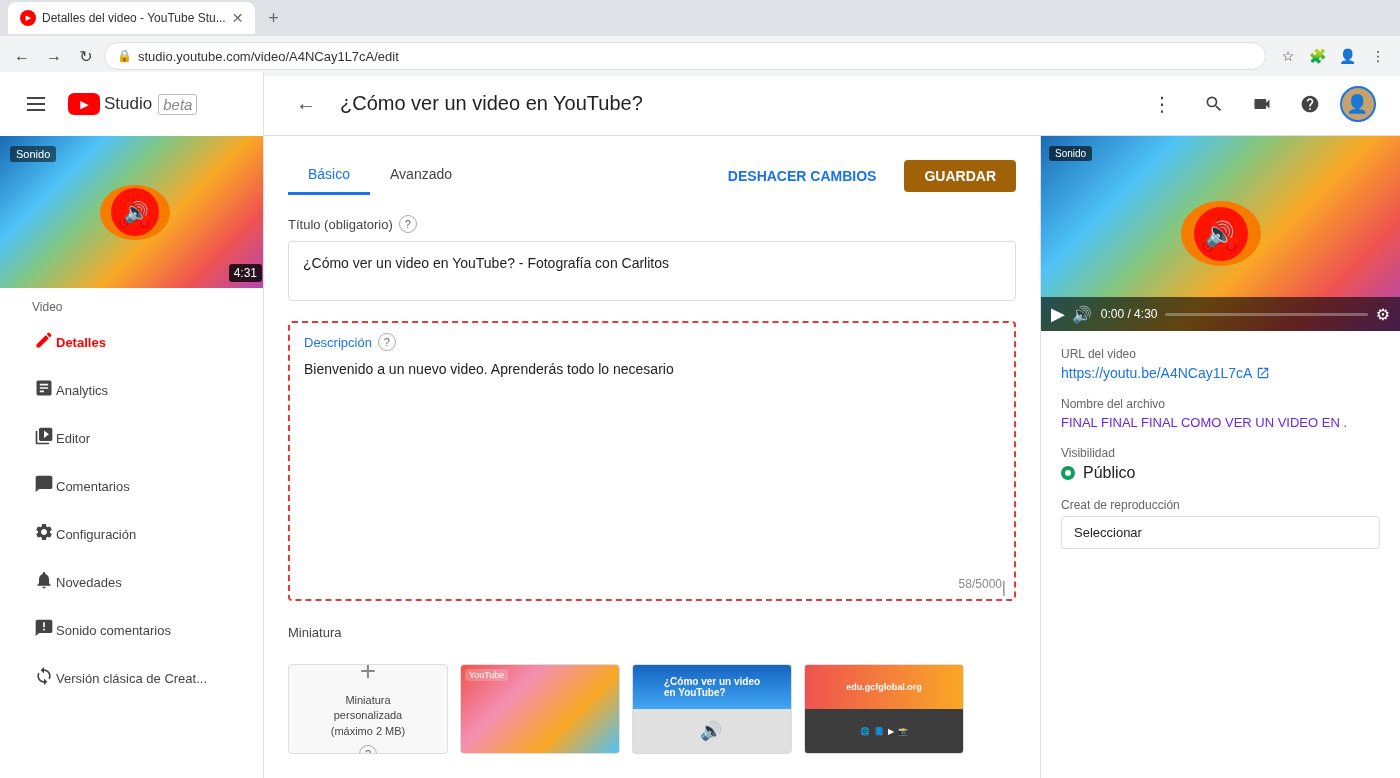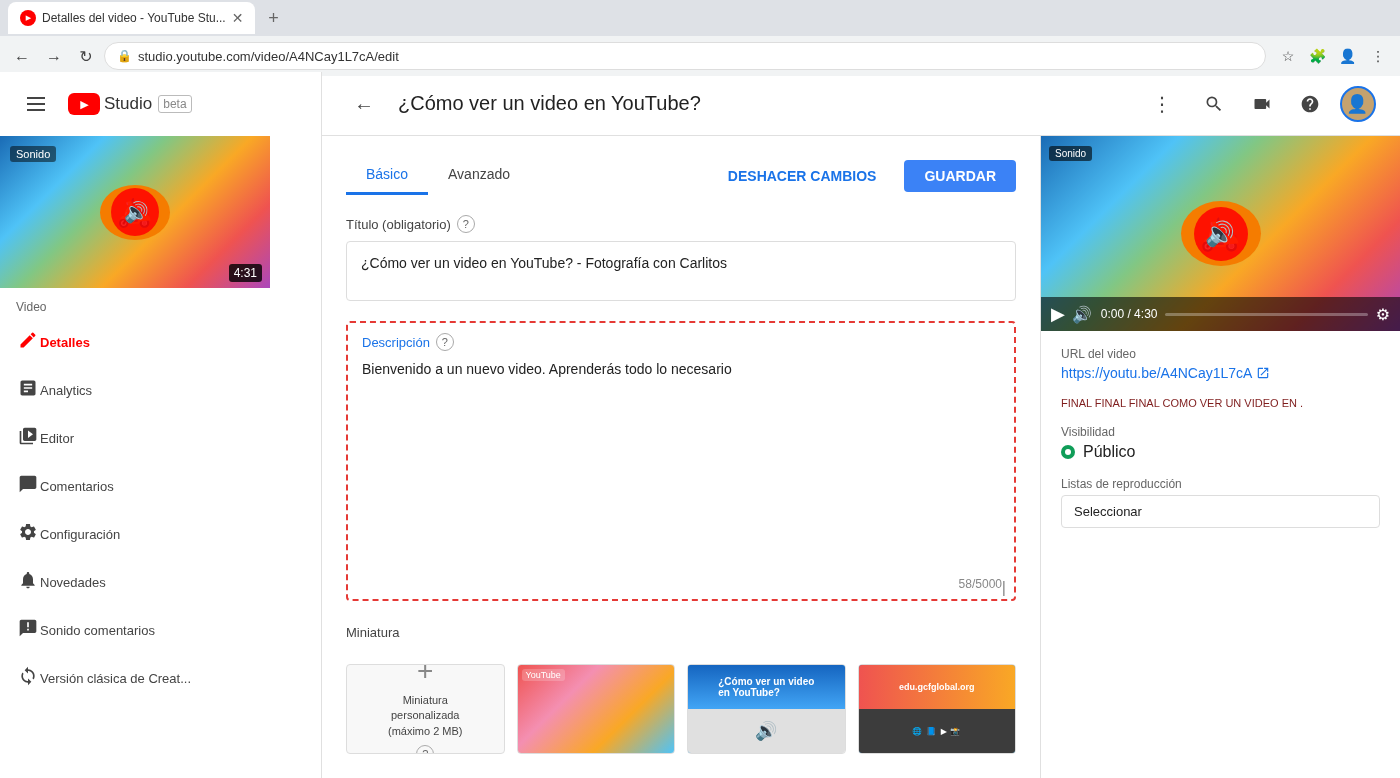--- a/index.html
+++ b/index.html
@@ -81,21 +81,21 @@
     .nav-extra-btn { width: 28px; height: 28px; border-radius: 50%; border: none; background: none; cursor: pointer; color: #444; font-size: 14px; display:flex;align-items:center;justify-content:center; }
 
     
     .app-container {
       display: flex;
       height: calc(778px - 72px);
     }
 
     
     .sidebar {
-      width: 322px;
+      width: 264px;
       background: #fff;
       border-right: 1px solid #e0e0e0;
       display: flex;
       flex-direction: column;
       overflow: hidden;
     }
     .sidebar-header {
       display: flex;
       align-items: center;
       padding: 0 16px;
@@ -117,21 +117,21 @@
       display: flex; align-items: center; gap: 4px;
     }
     .yt-logo-icon {
       width: 32px; height: 22px;
       background: #ff0000;
       border-radius: 6px;
       display: flex; align-items: center; justify-content: center;
     }
     .yt-logo-icon::after { content:'▶'; color:#fff; font-size:11px; margin-left:1px; }
     .yt-studio-text { font-size: 17px; font-weight: 500; color: #333; }
-    .yt-studio-beta { font-size: 12px; color: #888; border: 1px solid #bbb; border-radius: 3px; padding: 1px 4px; margin-left: 2px; }
+    .yt-studio-beta { font-size: 15px; color: #888; border: 1px solid #bbb; border-radius: 3px; padding: 1px 4px; margin-left: 2px; font-style: italic; }
 
     .video-thumbnail-sidebar {
       width: 270px;
       height: 152px;
       background: #222;
       position: relative;
       overflow: hidden;
     }
     .thumbnail-img {
       width: 100%; height: 100%;
@@ -160,21 +160,21 @@
       border-radius: 3px;
     }
     .thumbnail-badge {
       position: absolute;
       top: 10px; left: 10px;
       background: rgba(0,0,0,0.5);
       color: #fff; font-size: 11px;
       padding: 2px 6px; border-radius: 3px;
     }
 
-    .sidebar-nav { flex: 1; overflow-y: auto; padding: 4px 0; }
+    .sidebar-nav { flex: 1; overflow-y: auto; padding: 4px 16px; }
     .sidebar-item {
       display: flex;
       align-items: center;
       padding: 0 16px;
       height: 48px;
       cursor: pointer;
       border-radius: 0;
       color: #444;
       font-size: 14px;
     }
@@ -280,21 +280,21 @@
       background: none;
       border: none;
       color: #1a73e8;
       font-size: 14px;
       font-weight: 600;
       cursor: pointer;
       padding: 8px 16px;
       border-radius: 4px;
     }
     .save-btn {
-      background: #3b82f6;
+      background: #a16207;
       border: none;
       color: #fff;
       font-size: 14px;
       font-weight: 600;
       cursor: pointer;
       padding: 8px 20px;
       border-radius: 4px;
     }
 
     
@@ -429,21 +429,21 @@
 
     .video-info-panel { padding: 16px 20px; }
     .info-section { margin-bottom: 16px; }
     .info-label { font-size: 12px; color: #666; margin-bottom: 4px; }
     .info-link {
       color: #1a73e8;
       font-size: 14px;
       text-decoration: none;
       display: flex; align-items: center; gap: 4px;
     }
-    .info-value { font-size: 11px; color: #7f1d1d; }
+    .info-value { font-size: 13px; color: #6d28d9; }
     .visibility-row {
       display: flex; align-items: center; gap: 8px;
     }
     .visibility-dot {
       width: 14px; height: 14px;
       border-radius: 50%;
       background: #0f9d58;
       display: flex; align-items: center; justify-content: center;
     }
     .visibility-dot::after { content:''; width:6px;height:6px;border-radius:50%;background:#fff; }
@@ -742,33 +742,34 @@
             <div class="info-label">URL del video</div>
             <a class="info-link">
               <span>https://youtu.be/A4NCay1L7cA</span>
               <svg width="14" height="14" viewBox="0 0 24 24" fill="#1a73e8">
                   <path d="M19 19H5V5h7V3H5c-1.11 0-2 .9-2 2v14c0 1.1.89 2 2 2h14c1.1 0 2-.9 2-2v-7h-2v7zM14 3v2h3.59l-9.83 9.83 1.41 1.41L19 6.41V10h2V3h-7z"></path>
                 </svg>
             </a>
           </div>
 
           <div class="info-section">
+            <div class="info-label">Nombre del archivo</div>
             <div class="info-value">FINAL FINAL FINAL COMO VER UN VIDEO EN .</div>
           </div>
 
           <div class="info-section">
             <div class="info-label">Visibilidad</div>
             <div class="visibility-row">
               <div class="visibility-dot"></div>
               <span class="visibility-text">Público</span>
             </div>
           </div>
 
           <div class="info-section">
-            <div class="info-label">Listas de reproducción</div>
+            <div class="info-label">Creat de reproducción</div>
             <select class="playlist-select">
               <option>Seleccionar</option>
             </select>
           </div>
 
         </div>
       </div>
 
     </div>
   </div>

